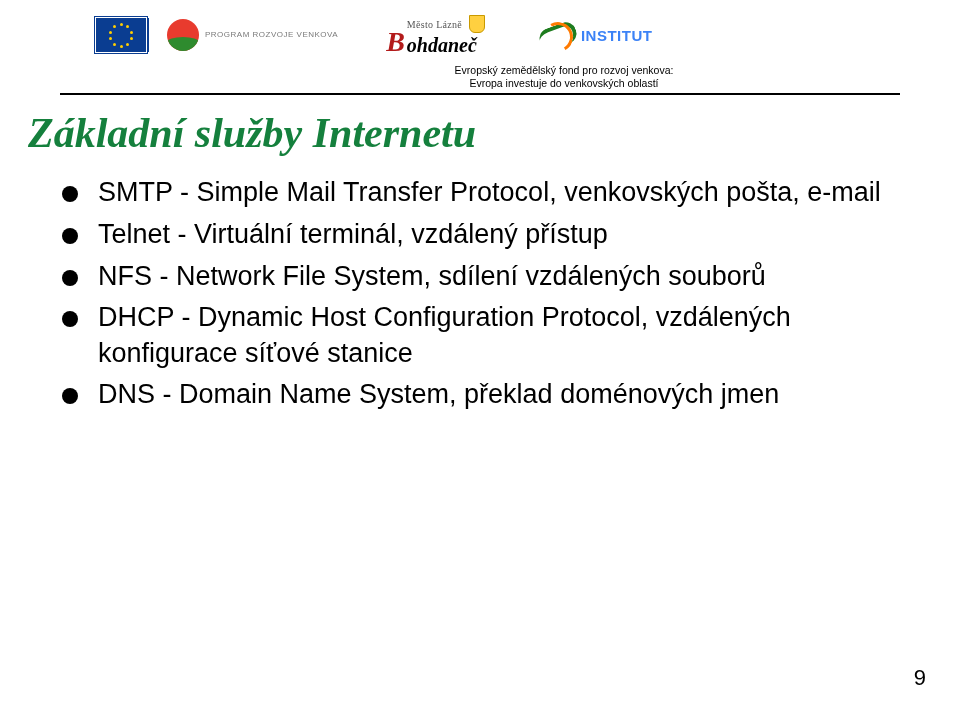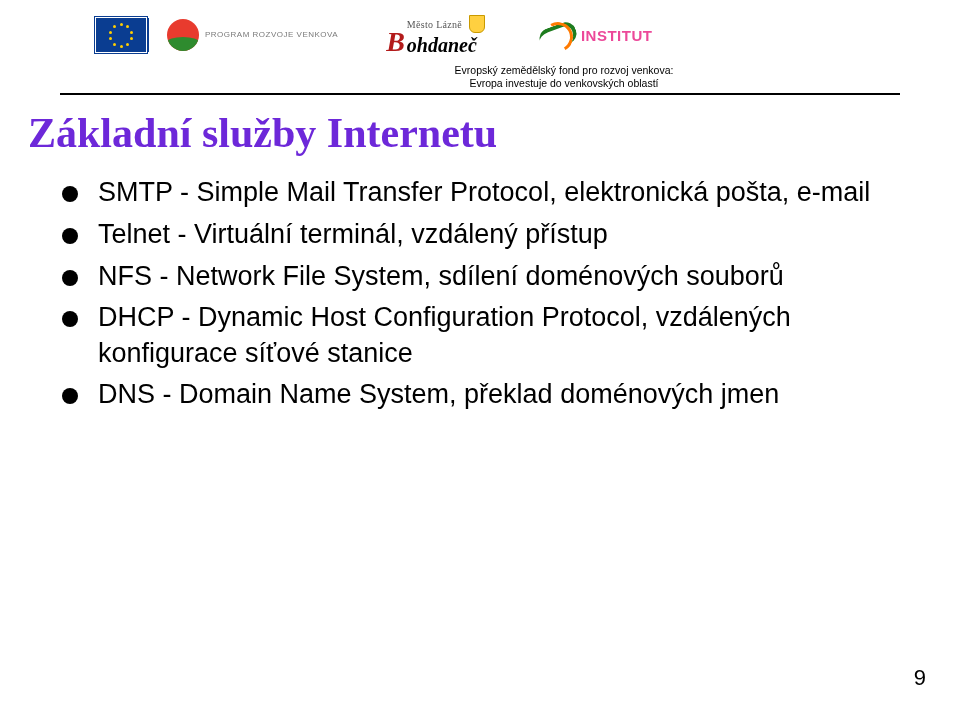--- a/index.html
+++ b/index.html
@@ -127,39 +127,40 @@
   .institut {
     display:flex;align-items:center;gap:4px;
   }
   .inst-mark{
     width:38px;height:26px;position:relative;
   }
   .inst-mark .g{position:absolute;left:0;top:3px;width:34px;height:18px;
     border:4px solid #1e7c1e;border-radius:14px 14px 14px 0;border-bottom:0;border-left:0;
     transform:rotate(-20deg);}
   .inst-mark .o{position:absolute;left:4px;top:0;width:24px;height:24px;border:3px solid #ff7a00;border-radius:50% 50% 50% 0;border-left-color:transparent;border-bottom-color:transparent;transform:rotate(15deg);}
-  .inst-text{font-weight:bold;font-size:15px;letter-spacing:.5px;color:#ec4899;}
+  .inst-text{font-weight:bold;font-size:15px;letter-spacing:.5px;color:#3b82f6;}
 
   .fund-caption{
     font-size:10.5px;
     color:#000;
     font-family: Arial, sans-serif;
     margin: 2px 0 2px 168px;
     line-height:1.25;
     text-align:center;
   }
   .rule{
     height:2px;background:#000;margin:3px 60px 0 60px;
   }
 
   
   .title{
     font-family: "Times New Roman", Times, serif;
+    font-style: italic;
     font-weight: bold;
-    color: #6d28d9;
+    color: #15803d;
     font-size: 42px;
     margin: 14px 0 18px 28px;
   }
 
   
   .content{
     margin: 0 60px 0 62px;
   }
   ul.bullets{
     list-style:none;
@@ -245,22 +246,22 @@
     <div>Evropský zemědělský fond pro rozvoj venkova:</div>
     <div>Evropa investuje do venkovských oblastí</div>
   </div>
 
   <div class="rule"></div>
 
   <h1 class="title">Základní služby Internetu</h1>
 
   <div class="content">
     <ul class="bullets">
-      <li>SMTP - Simple Mail Transfer Protocol, elektronická pošta, e-mail</li>
+      <li>SMTP - Simple Mail Transfer Protocol, venkovských pošta, e-mail</li>
       <li>Telnet - Virtuální terminál, vzdálený přístup</li>
-      <li>NFS - Network File System, sdílení doménových souborů</li>
+      <li>NFS - Network File System, sdílení vzdálených souborů</li>
       <li>DHCP - Dynamic Host Configuration Protocol, vzdálených konfigurace síťové stanice</li>
       <li>DNS - Domain Name System, překlad doménových jmen</li>
     </ul>
   </div>
 
   <div class="pagenum">9</div>
 </div>
 
 </body></html>

